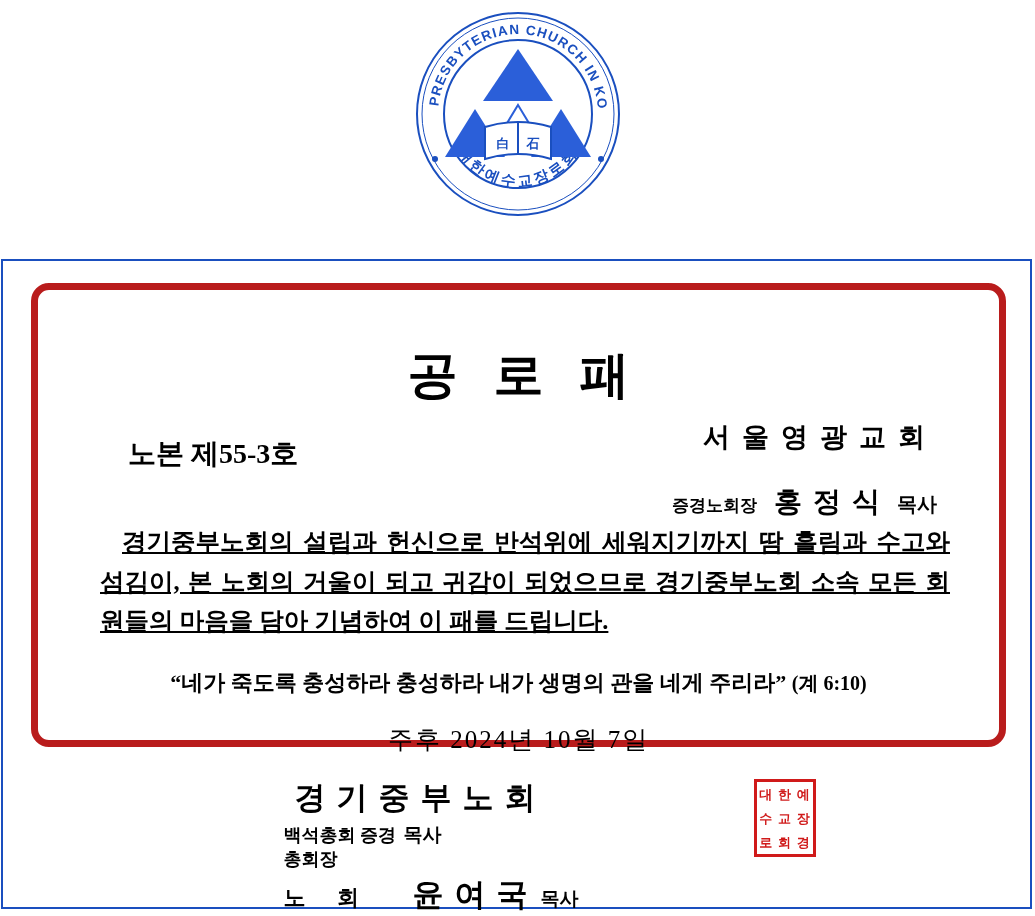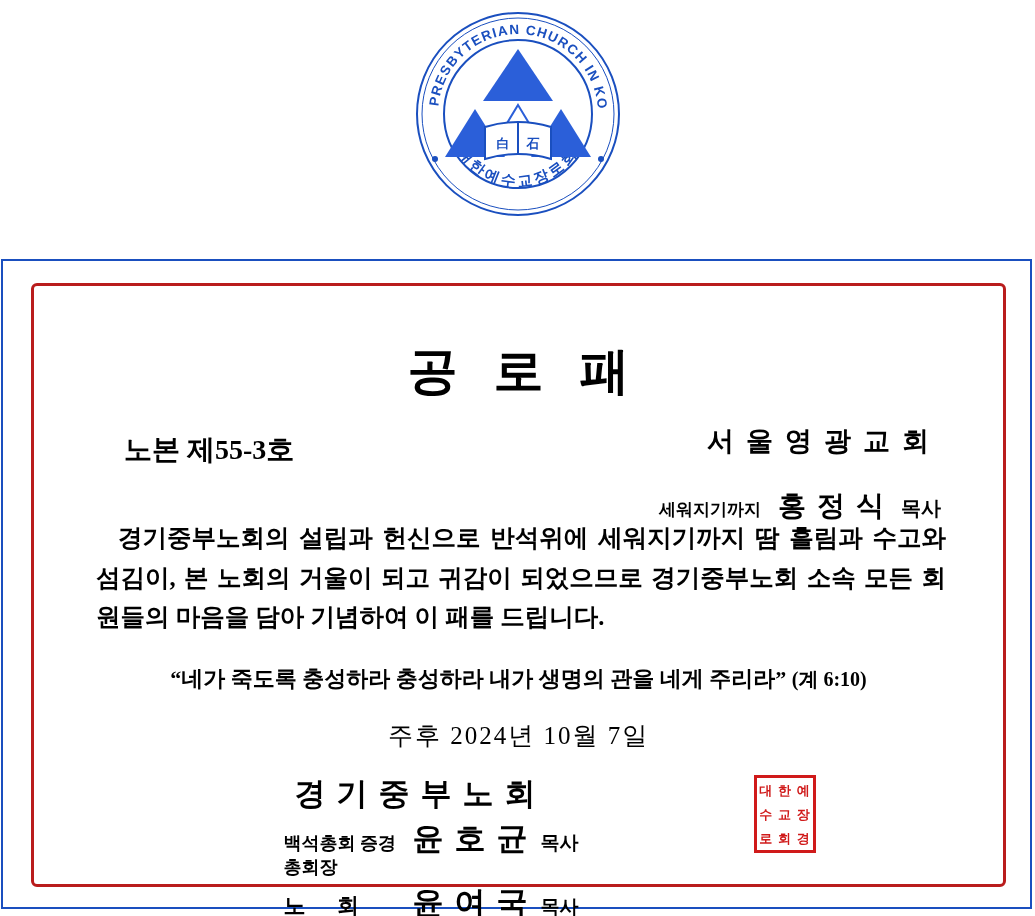--- a/index.html
+++ b/index.html
@@ -42,23 +42,23 @@
     height: 650px;
     border: 2px solid #1a4fbf;
     box-sizing: border-box;
     background: #ffffff;
   }
   .plaque-inner {
     position: absolute;
     left: 28px;
     top: 22px;
     width: 975px;
-    height: 604px;
-    border: 3px solid #b91c1c;
-    border-radius: 6px;
+    height: 464px;
+    border: 7px solid #b91c1c;
+    border-radius: 18px;
     box-sizing: border-box;
   }
 
   .title {
     position: absolute;
     left: 0;
     top: 52px;
     width: 100%;
     text-align: center;
     font-size: 50px;
@@ -72,21 +72,21 @@
     position: absolute;
     left: 90px;
     top: 145px;
     font-size: 28px;
     font-weight: bold;
   }
 
   .church-block {
     position: absolute;
     right: 62px;
-    top: 140px;
+    top: 132px;
     text-align: right;
     line-height: 1.15;
   }
   .church-name {
     font-size: 27px;
     font-weight: bold;
     letter-spacing: 12px;
     text-indent: 12px;
   }
   .presider-row {
@@ -115,20 +115,21 @@
   .body-text {
     position: absolute;
     left: 62px;
     top: 232px;
     width: 850px;
     font-size: 24.5px;
     font-weight: bold;
     line-height: 1.62;
     text-align: justify;
     text-indent: 22px;
+    text-decoration: underline;
   }
 
   .verse {
     position: absolute;
     left: 0;
     top: 378px;
     width: 100%;
     text-align: center;
     font-size: 22px;
     font-weight: bold;
@@ -261,21 +262,21 @@
 <div class="plaque-outer">
   <div class="plaque-inner">
 
     <div class="title">공로패</div>
 
     <div class="doc-no">노본 제55-3호</div>
 
     <div class="church-block">
       <div class="church-name">서울영광교회</div>
       <div class="presider-row">
-        <span class="presider-title">세워지기까지</span>
+        <span class="presider-title">증경노회장</span>
         <span class="presider-name">홍정식</span>
         <span class="presider-suffix">목사</span>
       </div>
     </div>
 
     <div class="body-text">경기중부노회의 설립과 헌신으로 반석위에 세워지기까지 땀 흘림과 수고와 섬김이, 본 노회의 거울이 되고 귀감이 되었으므로 경기중부노회 소속 모든 회원들의 마음을 담아 기념하여 이 패를 드립니다.</div>
 
     <div class="verse">
       <span>“네가 죽도록 충성하라 충성하라 내가 생명의 관을 네게 주리라”</span>
       <span class="ref">(계 6:10)</span>
@@ -285,21 +286,20 @@
 
     <div class="sig-block">
       <div class="sig-inner">
 
         <div class="sig-row">
           <span class="sig-big">경기중부노회</span>
         </div>
 
         <div class="sig-row">
           <span class="sig-label-2">백석총회 증경총회장</span>
-          <span class="sig-big">윤호균</span>
           <span class="sig-suffix">목사</span>
         </div>
 
         <div class="sig-row sig-row-3">
           <span class="sig-label-3">노 회 장</span>
           <span class="sig-big">윤여국</span>
           <span class="sig-suffix">목사</span>
         </div>
 
         <div class="seal">

